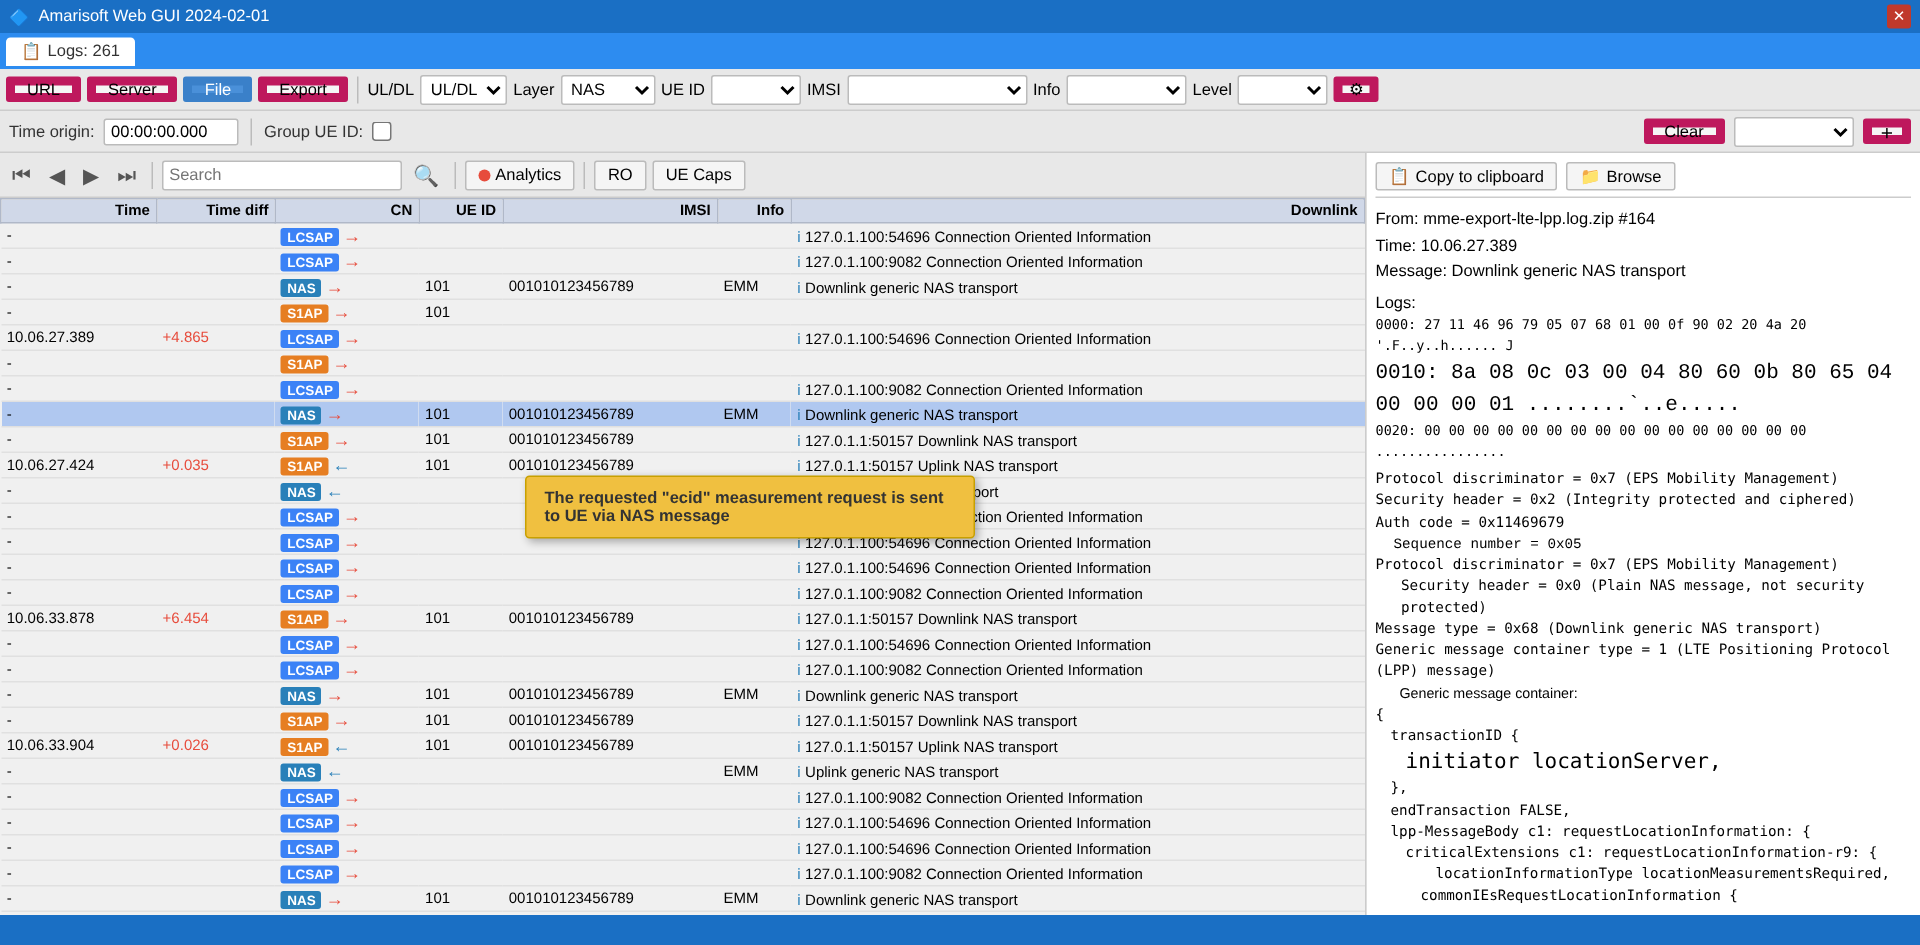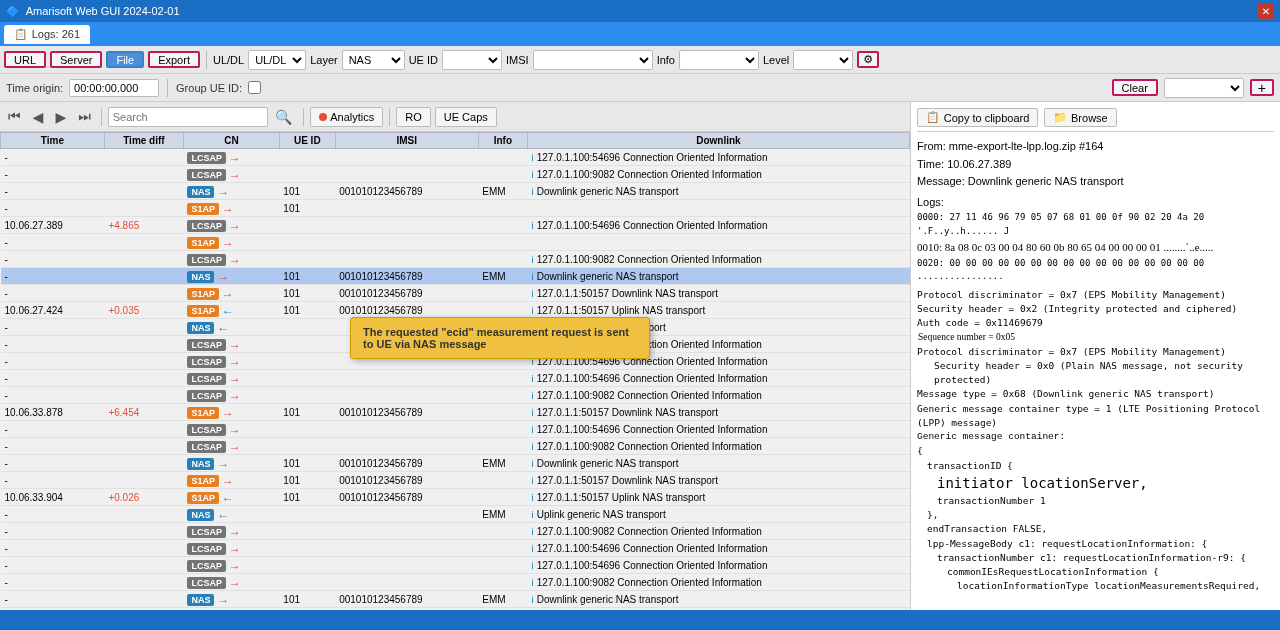--- a/index.html
+++ b/index.html
@@ -22,21 +22,21 @@
       font-size: 11px; color: #333; display: flex; align-items: center; gap: 4px; cursor: pointer;
     }
     .tab.active { background: white; }
 
     
     .toolbar {
       display: flex; align-items: center; background: #e8e8e8; height: 28px; padding: 0 4px; gap: 4px;
       border-bottom: 1px solid #ccc;
     }
     .toolbar-btn {
-      background: #f5f5f5; border: 2px solid #be185d; border-radius: 2px;
+      background: #f5f5f5; border: 6px solid #be185d; border-radius: 2px;
       padding: 2px 8px; font-size: 11px; cursor: pointer; white-space: nowrap; height: 17px;
       display: flex; align-items: center;
     }
     select.toolbar-select {
       border: 1px solid #bbb; border-radius: 2px; background: white;
       font-size: 11px; height: 20px; padding: 0 2px;
     }
     .sep { width: 1px; background: #bbb; height: 18px; margin: 0 2px; }
 
     
@@ -71,31 +71,31 @@
     
     .log-panel { flex: 1; overflow-y: auto; overflow-x: hidden; }
     .detail-panel {
       width: 370px; background: white; border-left: 1px solid #ccc;
       overflow-y: auto; padding: 6px; font-size: 10px; font-family: monospace;
     }
 
     table { width: 100%; border-collapse: collapse; }
     thead th {
       background: #d0d8e8; border: 1px solid #b0b8c8; padding: 2px 4px;
-      text-align: center; font-size: 10px; font-weight: bold; position: sticky; top: 0; z-index: 1;
+      text-align: right; font-size: 10px; font-weight: bold; position: sticky; top: 0; z-index: 1;
     }
     tbody tr { border-bottom: 1px solid #e0e0e0; }
     tbody tr.selected { background: #b0c8f0; }
     tbody td { padding: 1px 4px; font-size: 10px; white-space: nowrap; overflow: hidden; }
 
     .badge {
       display: inline-block; border-radius: 2px; padding: 1px 4px;
       font-size: 9px; font-weight: bold; color: white; white-space: nowrap;
     }
-    .badge-lcsap { background: #737373; }
+    .badge-lcsap { background: #3b82f6; }
     .badge-nas { background: #2980b9; }
     .badge-s1ap { background: #e67e22; }
 
     .arrow-right { color: #e74c3c; font-size: 12px; }
     .arrow-left { color: #2980b9; font-size: 12px; }
 
     .info-icon { color: #2980b9; font-size: 10px; }
 
     
     .tooltip-overlay {
@@ -581,42 +581,41 @@
         <span>📁</span>
         <span>Browse</span>
       </button>
     </div>
     <div class="detail-line">From: mme-export-lte-lpp.log.zip #164</div>
     <div class="detail-line">Time: 10.06.27.389</div>
     <div class="detail-line">Message: Downlink generic NAS transport</div>
     <div class="detail-line" style="margin-top:4px;">Logs:</div>
     <div id="detail-hex">
         <div class="detail-line" style="font-family: monospace; font-size: 9px;">0000: 27 11 46 96 79 05 07 68  01 00 0f 90 02 20 4a 20  '.F..y..h...... J </div>
-        <div class="detail-line" style="font-family: Liberation Serif, serif; font-size: 11px;">0010: 8a 08 0c 03 00 04 80 60  0b 80 65 04 00 00 00 01  ........`..e.....</div>
+        <div class="detail-line" style="font-family: Liberation Mono, monospace; font-size: 14px;">0010: 8a 08 0c 03 00 04 80 60  0b 80 65 04 00 00 00 01  ........`..e.....</div>
         <div class="detail-line" style="font-family: monospace; font-size: 9px;">0020: 00 00 00 00 00 00 00 00  00 00 00 00 00 00 00 00  ................</div>
       </div>
     <div id="detail-fields" style="margin-top:4px;">
         <div style="font-family: monospace; font-size: 9.5px; line-height: 1.5; margin-left: 0px;">Protocol discriminator = 0x7 (EPS Mobility Management)</div>
         <div style="font-family: monospace; font-size: 9.5px; line-height: 1.5; margin-left: 0px;">Security header = 0x2 (Integrity protected and ciphered)</div>
         <div style="font-family: monospace; font-size: 9.5px; line-height: 1.5; margin-left: 0px;">Auth code = 0x11469679</div>
-        <div style="font-family: Liberation Serif, serif; font-size: 9.5px; line-height: 1.5; margin-left: 1px;">Sequence number = 0x05</div>
+        <div style="font-family: Liberation Mono, monospace; font-size: 9.5px; line-height: 1.5; margin-left: 12px;">Sequence number = 0x05</div>
         <div style="font-family: monospace; font-size: 9.5px; line-height: 1.5; margin-left: 0px;">Protocol discriminator = 0x7 (EPS Mobility Management)</div>
         <div style="font-family: monospace; font-size: 9.5px; line-height: 1.5; margin-left: 17px;">Security header = 0x0 (Plain NAS message, not security protected)</div>
         <div style="font-family: monospace; font-size: 9.5px; line-height: 1.5; margin-left: 0px;">Message type = 0x68 (Downlink generic NAS transport)</div>
         <div style="font-family: monospace; font-size: 9.5px; line-height: 1.5; margin-left: 0px;">Generic message container type = 1 (LTE Positioning Protocol (LPP) message)</div>
-        <div style="font-family: Liberation Mono, monospace; font-size: 9.5px; line-height: 1.5; margin-left: 0px;">Generic message container:</div>
+        <div style="font-family: Liberation Sans, sans-serif; font-size: 9.5px; line-height: 1.5; margin-left: 16px;">Generic message container:</div>
         <div style="font-family: monospace; font-size: 9.5px; line-height: 1.5; margin-left: 0px;">{</div>
         <div style="font-family: monospace; font-size: 9.5px; line-height: 1.5; margin-left: 10px;">transactionID {</div>
         <div style="font-family: monospace; font-size: 14px; line-height: 1.5; margin-left: 20px;">initiator locationServer,</div>
-        <div style="font-family: monospace; font-size: 9.5px; line-height: 1.5; margin-left: 20px;">transactionNumber 1</div>
         <div style="font-family: monospace; font-size: 9.5px; line-height: 1.5; margin-left: 10px;">},</div>
         <div style="font-family: monospace; font-size: 9.5px; line-height: 1.5; margin-left: 10px;">endTransaction FALSE,</div>
         <div style="font-family: monospace; font-size: 9.5px; line-height: 1.5; margin-left: 10px;">lpp-MessageBody c1: requestLocationInformation: {</div>
-        <div style="font-family: monospace; font-size: 9.5px; line-height: 1.5; margin-left: 20px;">transactionNumber c1: requestLocationInformation-r9: {</div>
+        <div style="font-family: monospace; font-size: 9.5px; line-height: 1.5; margin-left: 20px;">criticalExtensions c1: requestLocationInformation-r9: {</div>
+        <div style="font-family: monospace; font-size: 9.5px; line-height: 1.5; margin-left: 40px;">locationInformationType locationMeasurementsRequired,</div>
         <div style="font-family: monospace; font-size: 9.5px; line-height: 1.5; margin-left: 30px;">commonIEsRequestLocationInformation {</div>
-        <div style="font-family: monospace; font-size: 9.5px; line-height: 1.5; margin-left: 40px;">locationInformationType locationMeasurementsRequired,</div>
       </div>
   </div>
 </div>
 
 <div class="status-bar">
   <span></span>
 </div>
 
 </body></html>

